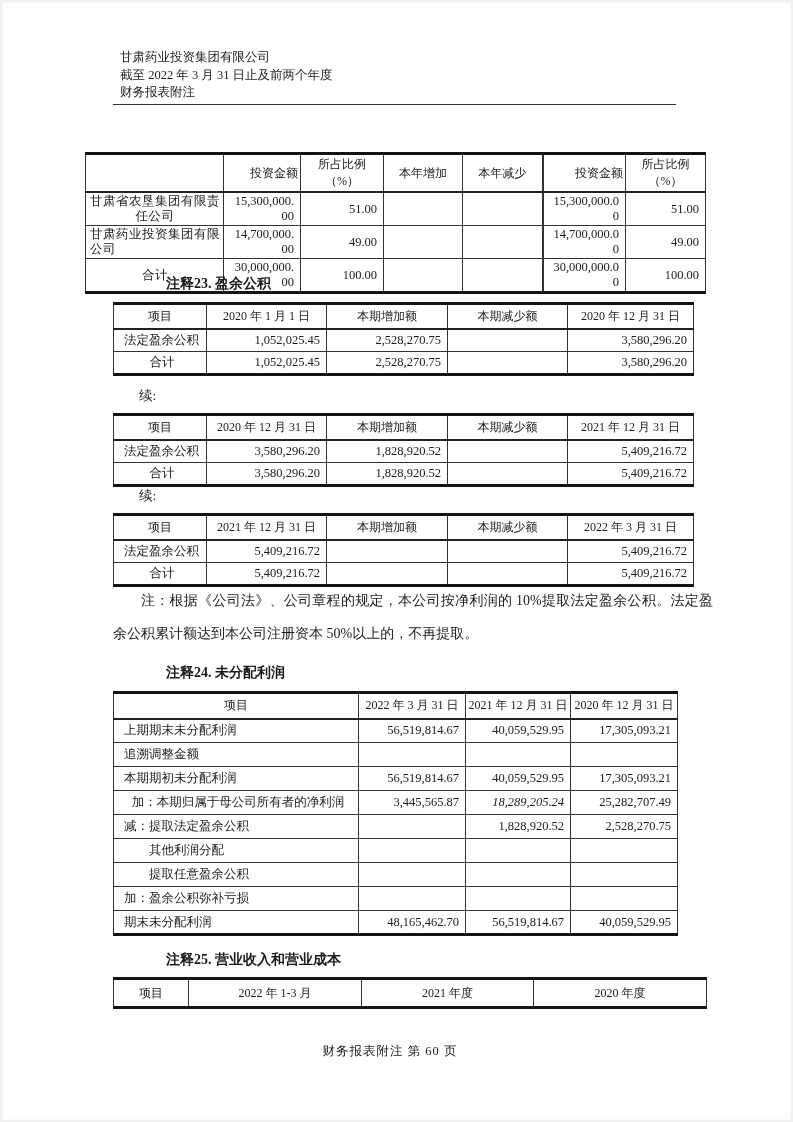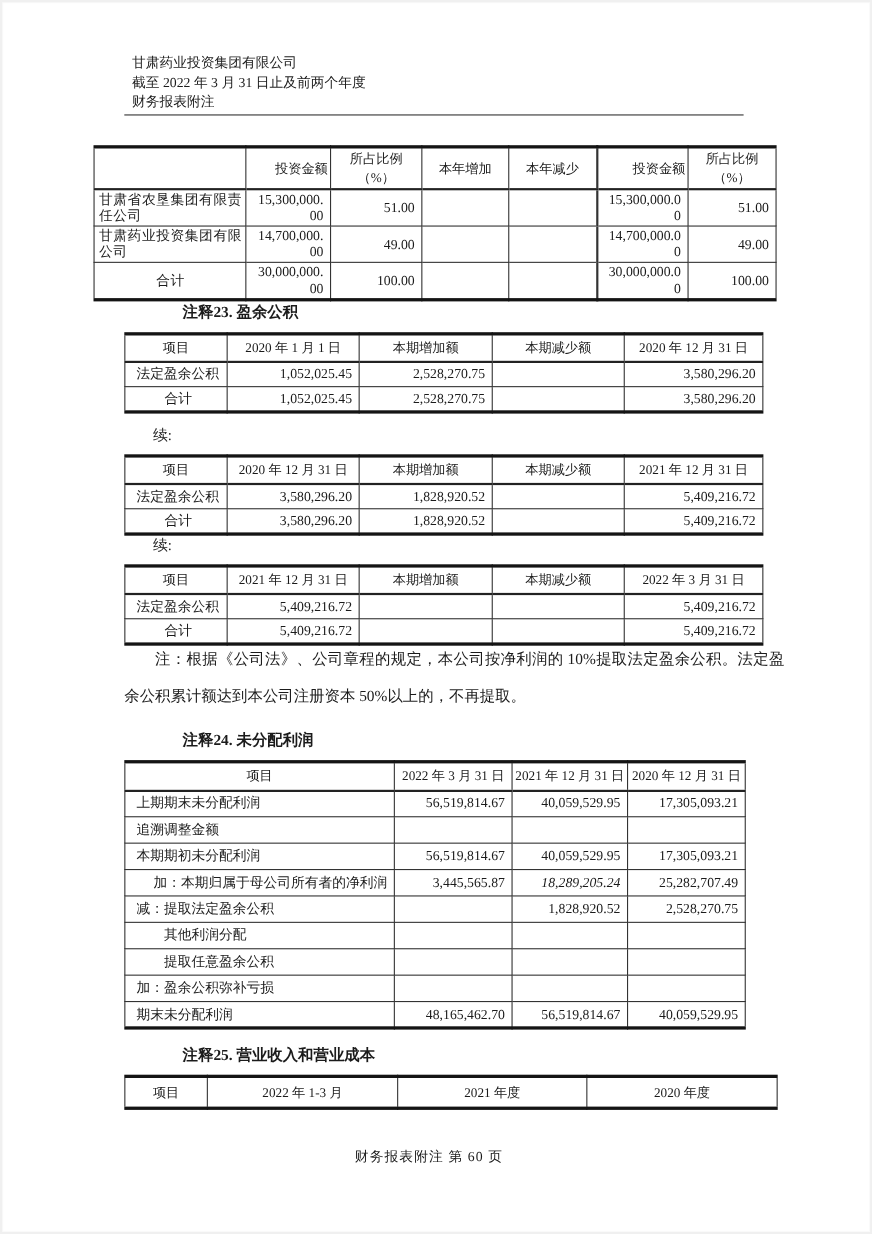--- a/index.html
+++ b/index.html
@@ -29,21 +29,21 @@
     font-size:12.5px;color:#1b1b1b;
   }
   table.tbl th, table.tbl td{
     border:1px solid #333;padding:1px 6px;font-weight:normal;
     overflow:hidden;word-break:break-all;
   }
   table.tbl thead th{border-bottom:2px solid #222;text-align:center;font-size:12px;padding:1px 2px;}
   table.tbl td{font-size:12.5px;}
   table.tbl td.ind{padding-left:35px;}
 
-  .t1{left:85px;top:132px;padding-left:16px;}
+  .t1{left:85px;top:152px;padding-left:16px;}
   .t1 thead tr{height:23px;}
   .t1 tbody tr{height:33px;}
   .t1 tbody tr:last-child{height:24px;}
   .t1 td:first-child{padding-left:4px;padding-right:3px;letter-spacing:0.5px;line-height:15px;}
   .t1 td{padding-right:7px;}
   .t1 th:nth-child(6), .t1 td:nth-child(6){border-left-width:2px;}
 
   .t23{left:113px;}
   .t23a{top:302px;} .t23b{top:413px;} .t23c{top:513px;}
   .t23 thead tr{height:25px;}
@@ -90,21 +90,21 @@
           <th style="text-align: right;">投资金额</th>
           <th style="text-align: center;">所占比例（%）</th>
           <th style="text-align: center;">本年增加</th>
           <th style="text-align: center;">本年减少</th>
           <th style="text-align: right;">投资金额</th>
           <th style="text-align: center;">所占比例（%）</th>
         </tr>
       </thead>
       <tbody>
         <tr>
-          <td style="text-align: left;">甘肃省农垦集团有限责任公司</td>
+          <td style="text-align: center;">甘肃省农垦集团有限责任公司</td>
           <td style="text-align: right;">15,300,000.00</td>
           <td style="text-align: right;">51.00</td>
           <td style="text-align: right;"></td>
           <td style="text-align: right;"></td>
           <td style="text-align: right;">15,300,000.00</td>
           <td style="text-align: right;">51.00</td>
         </tr>
         <tr>
           <td style="text-align: left;">甘肃药业投资集团有限公司</td>
           <td style="text-align: right;">14,700,000.00</td>
@@ -269,21 +269,21 @@
           <td style="text-align: right;"></td>
           <td style="text-align: right;"></td>
         </tr>
         <tr>
           <td style="text-align: left;">本期期初未分配利润</td>
           <td style="text-align: right;">56,519,814.67</td>
           <td style="text-align: right;">40,059,529.95</td>
           <td style="text-align: right;">17,305,093.21</td>
         </tr>
         <tr>
-          <td style="text-align: right;">加：本期归属于母公司所有者的净利润</td>
+          <td style="text-align: center;">加：本期归属于母公司所有者的净利润</td>
           <td style="text-align: right;">3,445,565.87</td>
           <td style="text-align: right; font-style: italic;">18,289,205.24</td>
           <td style="text-align: right;">25,282,707.49</td>
         </tr>
         <tr>
           <td style="text-align: left;">减：提取法定盈余公积</td>
           <td style="text-align: right;"></td>
           <td style="text-align: right;">1,828,920.52</td>
           <td style="text-align: right;">2,528,270.75</td>
         </tr>

